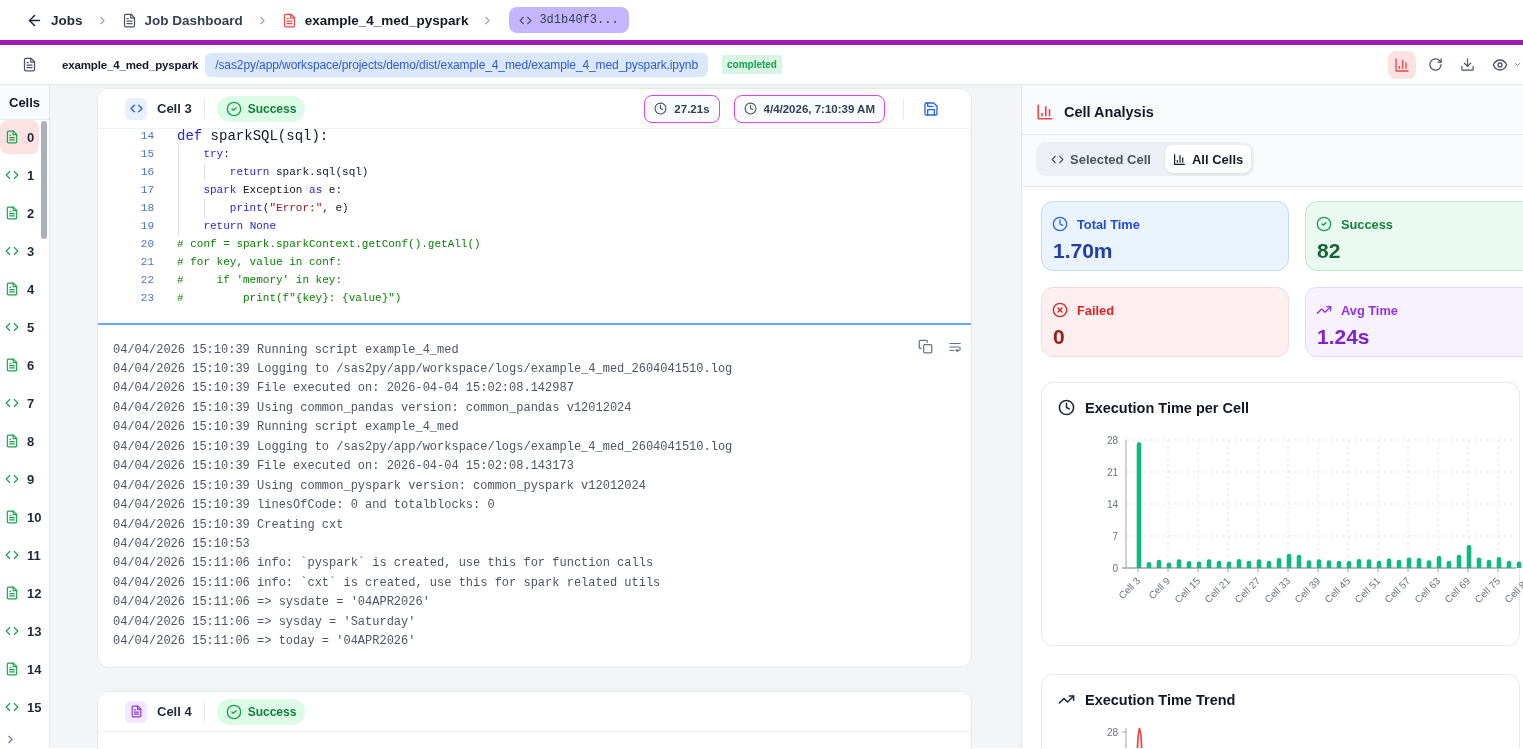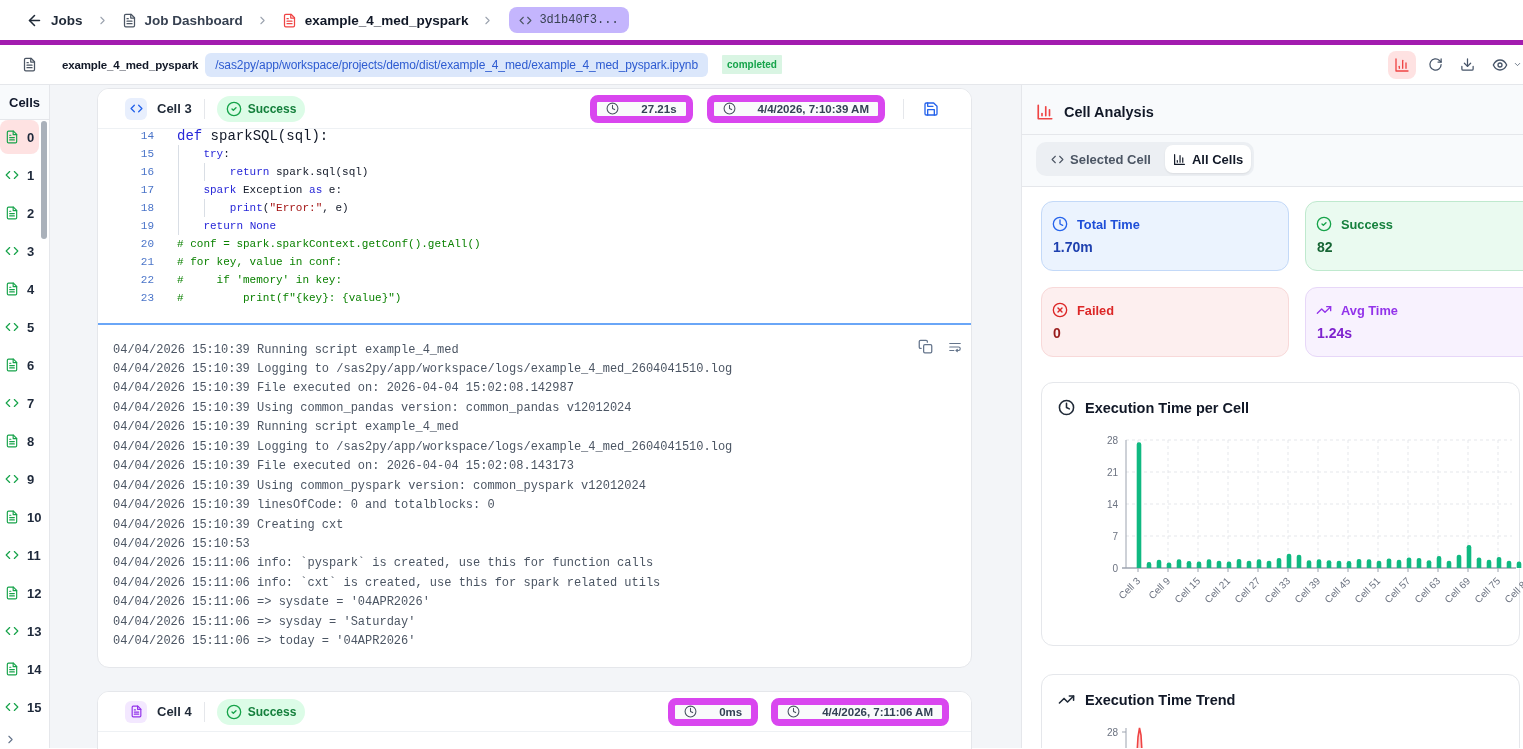--- a/index.html
+++ b/index.html
@@ -50,22 +50,22 @@
   border-bottom:1px solid #eef1f4; background:#fff; }
 .cico { width:22px; height:22px; border-radius:6px; display:flex; align-items:center;
   justify-content:center; margin-right:10px; }
 .cico.blue { background:#e8effd; color:#2563eb; }
 .cico.purple { background:#f3e8ff; color:#9333ea; }
 .cname { font-size:13px; font-weight:700; color:#1f2937; }
 .vdiv { width:1px; height:20px; background:#e5e7eb; margin:0 12px; }
 .okpill { height:26px; background:#dcfce7; border-radius:13px; display:flex;
   align-items:center; gap:6px; padding:0 9px; color:#16a34a; }
 .okpill span { font-size:12px; font-weight:700; color:#15803d; }
-.tpill { height:28px; background:#f9fafb; border:7px solid #d946ef; border-radius:8px;
-  display:flex; align-items:center; gap:22px; padding:0 9px; color:#4b5563; }
+.tpill { height:28px; background:#f9fafb; border:1px solid #d946ef; border-radius:8px;
+  display:flex; align-items:center; gap:7px; padding:0 9px; color:#4b5563; }
 .tpill span { font-size:11.5px; font-weight:700; color:#334155; }
 .chead .right { margin-left:auto; display:flex; align-items:center; }
 
 
 .codeblk { position:relative; padding:0 0 16px; border-bottom:2px solid #6aa6f7; }
 .cl { height:18px; line-height:18px; font-family:"Liberation Mono",monospace;
   font-size:11px; letter-spacing:-0.0px; white-space:pre; display:flex; }
 .cl .ln { width:56px; text-align:right; color:#4a74c9; flex:none; font-size:11px; }
 .cl .ct { margin-left:23px; color:#111827; }
 .cl.big { font-size:14px; margin-top:-2px; }
@@ -92,21 +92,21 @@
 .tabbox { background:#eceff3; border-radius:10px; height:34px; display:flex;
   align-items:center; padding:3px; gap:2px; }
 .tab1 { display:flex; align-items:center; gap:6px; color:#4b5563; font-size:13px;
   font-weight:600; padding:0 12px;justify-content:space-between; }
 .tab2 { display:flex; align-items:center; gap:6px; background:#fff; border-radius:8px;
   height:28px; padding:0 8px; font-size:13px; font-weight:700; color:#111827;
   box-shadow:0 1px 2px rgba(0,0,0,0.08); }
 .statcard { position:absolute; width:248px; height:70px; border-radius:12px;
   border:1px solid; padding:14px 10px 10px; }
 .statcard .lbl { display:flex; align-items:center; gap:9px; font-size:12.8px; font-weight:600; }
-.statcard .val { font-size:14px; font-weight:700; margin-top:7px; margin-left:1px; }
+.statcard .val { font-size:21px; font-weight:700; margin-top:7px; margin-left:1px; }
 .pcard { position:absolute; left:19px; width:479px; background:#fff;
   border:1px solid #e5e7eb; border-radius:12px; }
 .pcard .ttl { position:absolute; left:16px; top:16px; display:flex; align-items:center;
   gap:10px; font-size:14.5px; font-weight:700; color:#111827; }
 </style></head>
 <body>
 
 <div class="topbar">
   <div class="bc">
       <svg width="17" height="17" viewBox="0 0 24 24" fill="none" stroke="currentColor" stroke-width="2.2" stroke-linecap="round" stroke-linejoin="round" style="">
@@ -430,36 +430,20 @@
           </div>
         <span class="cname">Cell 4</span>
         <div class="vdiv"></div>
         <div class="okpill">
             <svg width="16" height="16" viewBox="0 0 24 24" fill="none" stroke="currentColor" stroke-width="2" stroke-linecap="round" stroke-linejoin="round" style="">
               <circle cx="12" cy="12" r="10"></circle>
               <path d="m9 12 2 2 4-4"></path>
             </svg>
             <span>Success</span>
           </div>
-        <div class="right" style="margin-right:6px">
-          <div class="tpill">
-              <svg width="13" height="13" viewBox="0 0 24 24" fill="none" stroke="currentColor" stroke-width="2" stroke-linecap="round" stroke-linejoin="round" style="">
-                <circle cx="12" cy="12" r="10"></circle>
-                <path d="M12 6v6l4 2"></path>
-              </svg>
-              <span>0ms</span>
-            </div>
-          <div class="tpill" style="margin-left:13px">
-              <svg width="13" height="13" viewBox="0 0 24 24" fill="none" stroke="currentColor" stroke-width="2" stroke-linecap="round" stroke-linejoin="round" style="">
-                <circle cx="12" cy="12" r="10"></circle>
-                <path d="M12 6v6l4 2"></path>
-              </svg>
-              <span>4/4/2026, 7:11:06 AM</span>
-            </div>
-        </div>
       </div>
     </div>
   </div>
 
   <div class="panel">
     <div class="p-head">
       <span style="color:#ef4444">
           <svg width="18" height="18" viewBox="0 0 24 24" fill="none" stroke="currentColor" stroke-width="2.2" stroke-linecap="round" stroke-linejoin="round" style="">
             <path d="M3 3v18h18"></path>
             <path d="M18 17V9"></path>

